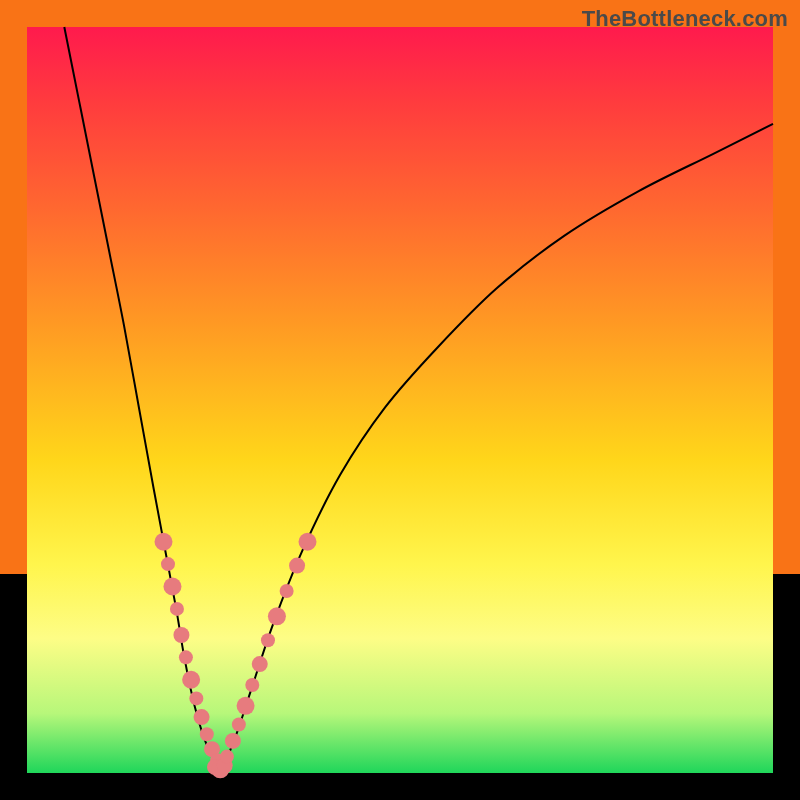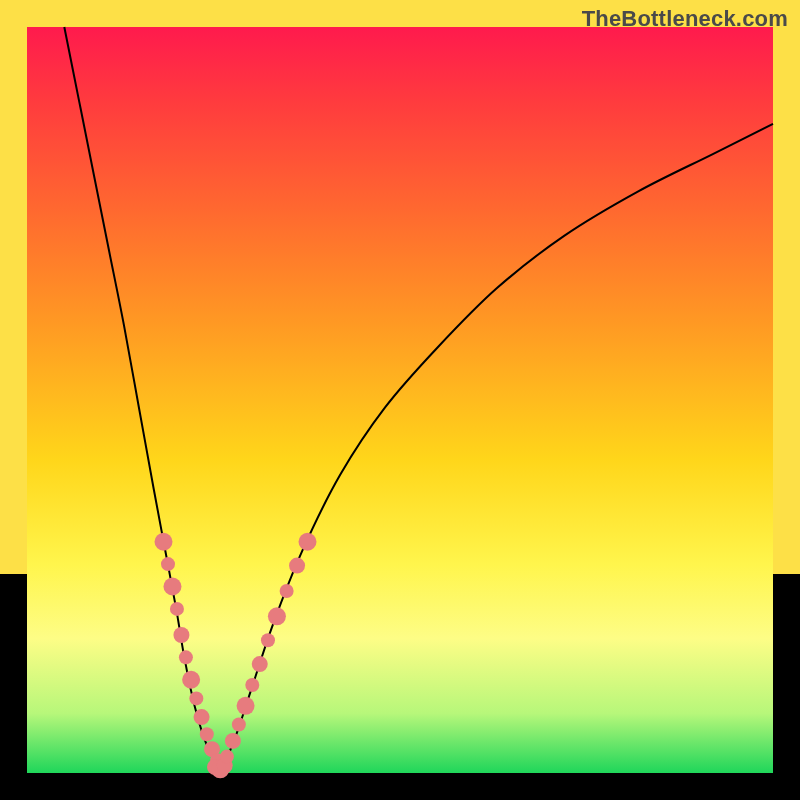--- a/index.html
+++ b/index.html
@@ -10,21 +10,21 @@
     overflow: hidden;
     background: #000;
     font-family: Arial, Helvetica, sans-serif;
   }
   .frame {
     position: absolute;
     left: 0;
     top: 0;
     width: 800px;
     height: 574px;
-    background: #fde047;
+    background: #f97316;
   }
   .plot-area {
     position: absolute;
     left: 27px;
     top: 27px;
     width: 746px;
     height: 746px;
     
     background: linear-gradient(
       to bottom,

